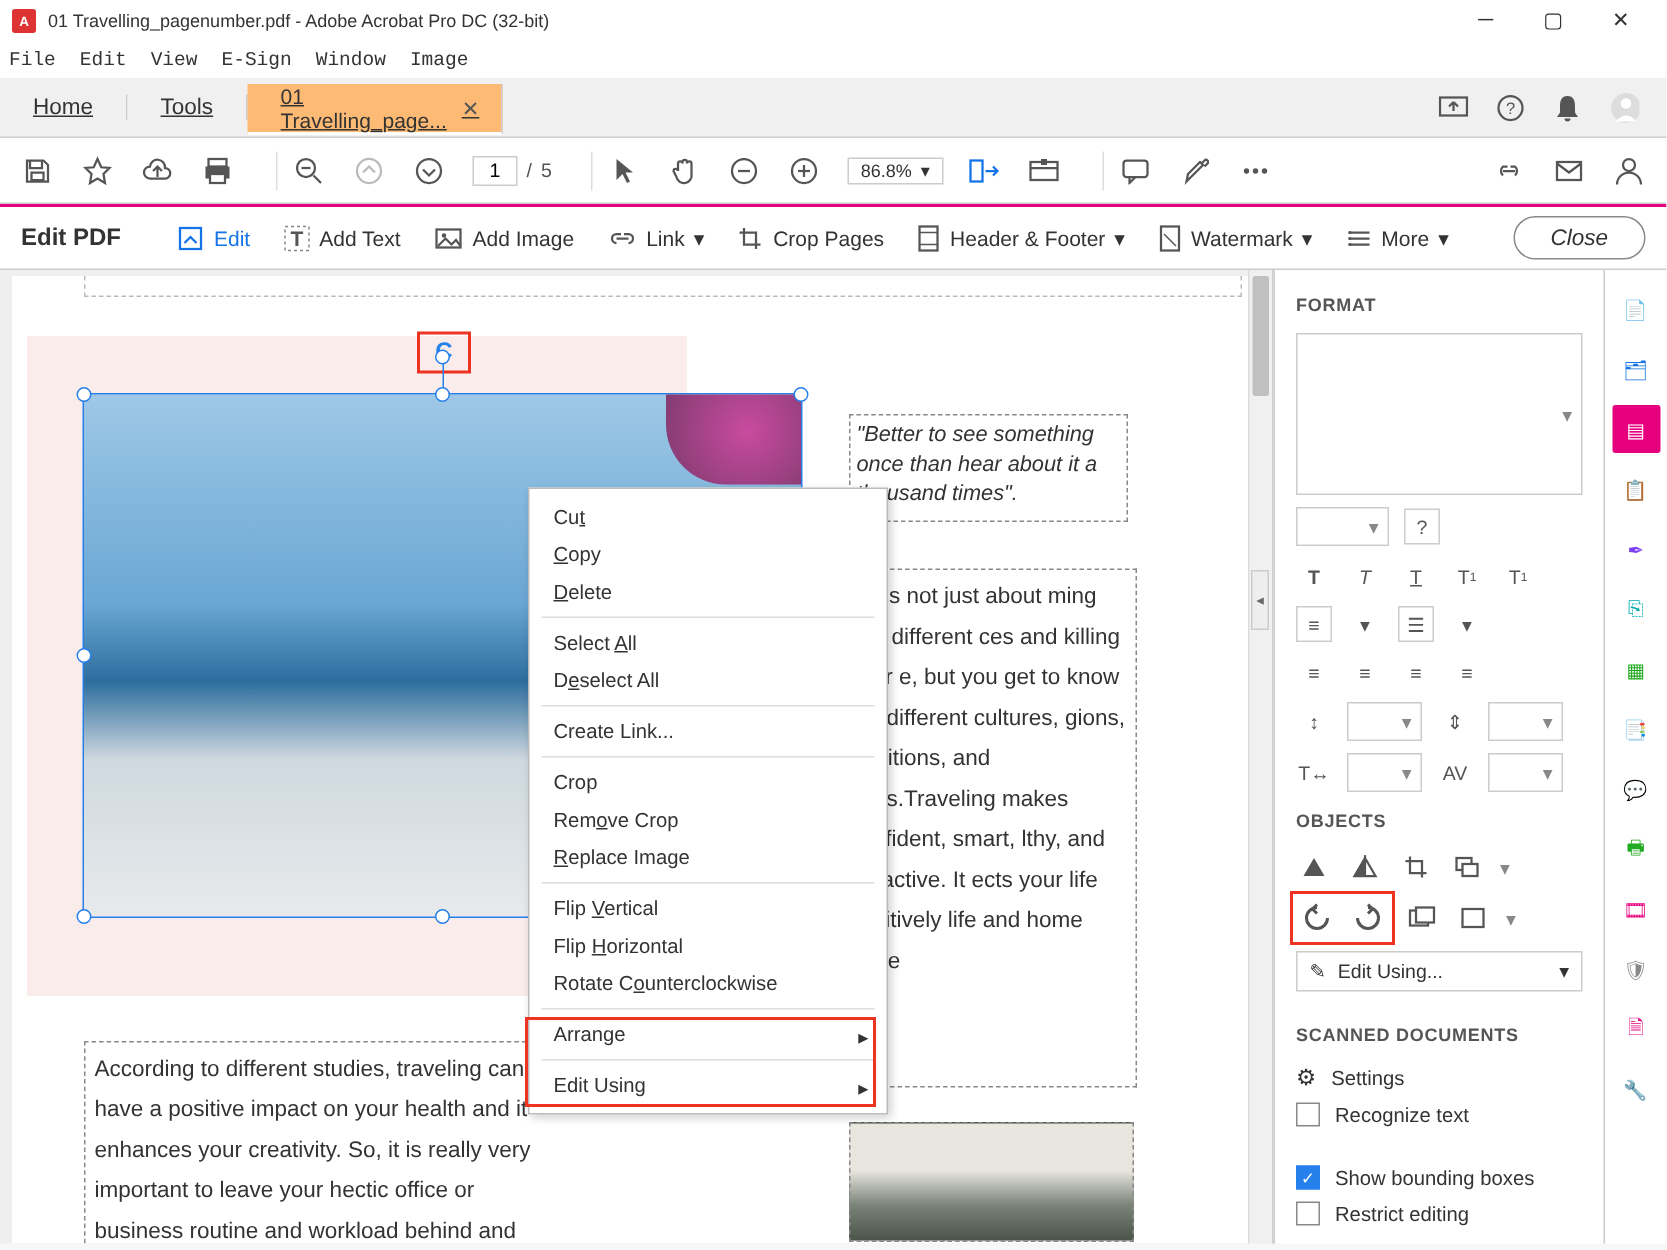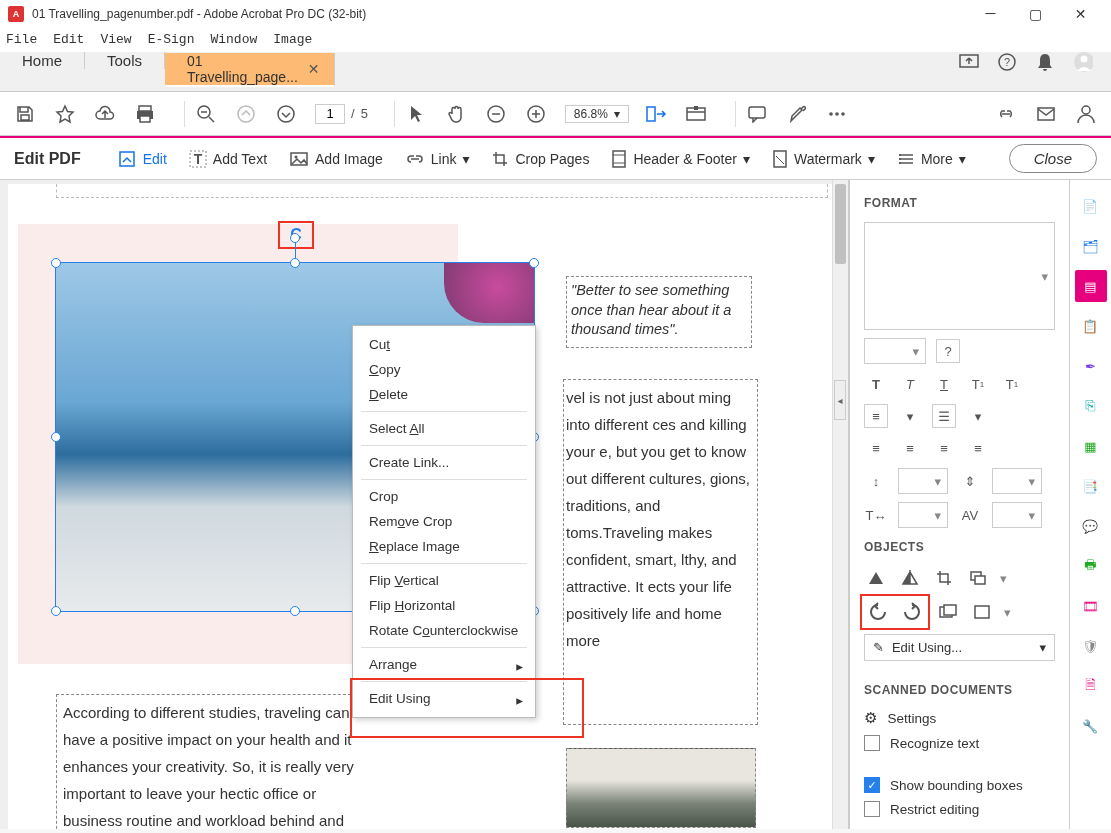--- a/index.html
+++ b/index.html
@@ -3,21 +3,21 @@
 <meta charset="utf-8">
 <style>
 * { box-sizing: border-box; margin: 0; padding: 0; font-family: "Segoe UI", Arial, sans-serif; }
 body { width: 1111px; height: 833px; background: #f7f7f7; overflow: hidden; position: relative; font-size: 13px; color: #333; }
 .titlebar { height: 28px; background: #fff; display: flex; align-items: center; padding: 0 8px; }
 .titlebar .app-icon { width: 16px; height: 16px; background: #d33; border-radius: 2px; margin-right: 8px; display:flex;align-items:center;justify-content:center;color:#fff;font-size:9px;font-weight:bold;}
 .titlebar .title { flex: 1; font-size: 12px; color: #333; }
 .titlebar .win-btn { width: 45px; height: 28px; display: flex; align-items: center; justify-content: center; font-size: 14px; font-family: "Segoe MDL2 Assets","Segoe UI Symbol"; cursor: pointer; }
 .menubar { height: 24px; background: #fff; display: flex; align-items: center; padding: 0 6px; gap: 16px; border-bottom:1px solid transparent;}
 .menubar span { font-size: 13px; cursor: pointer; font-family: Liberation Mono, monospace; }
-.tabbar { height: 40px; background: #f0f0f0; display: flex; align-items: flex-start; border-bottom: 1px solid #ccc; }
+.tabbar { height: 40px; background: #f0f0f0; display: flex; align-items: center; border-bottom: 1px solid #ccc; text-decoration: underline; }
 .tabbar .tab { padding: 0 22px; display: flex; align-items: center; font-size: 15px; border-right: 1px solid #ccc; cursor: pointer; background:#f0f0f0;}
 .tabbar .tab.active { background: #fdba74; border-bottom:2px solid #fff; position:relative; top:1px;}
 .tabbar .file-tab { font-size: 14px; max-width:170px;display:flex;align-items:center;gap:10px;}
 .tabbar .file-tab .close{font-size:14px;color:#555;}
 .tabbar .spacer { flex: 1; }
 .tabbar .right-icons { display: flex; align-items: center; gap: 18px; padding: 0 18px; }
 .tabbar .right-icons .ico { width:20px;height:20px;display:flex;align-items:center;justify-content:center;color:#555;font-size:18px;}
 .toolbar { height: 44px; background: #fff; display: flex; align-items: center; padding: 0 14px; border-bottom: 1px solid #ccc; }
 .toolbar .ico { width:22px;height:22px;display:flex;align-items:center;justify-content:center;color:#555;margin-right:18px;cursor:pointer;}
 .toolbar .zoom-box{display:flex;align-items:center;border:1px solid #ccc;padding:1px 8px;font-size:12px;gap:6px;margin-right:16px;}
@@ -39,21 +39,21 @@
 .h-tl{left:-5px;top:-5px;} .h-tr{right:-5px;top:-5px;} .h-bl{left:-5px;bottom:-5px;} .h-br{right:-5px;bottom:-5px;}
 .h-tm{left:50%;top:-5px;margin-left:-5px;} .h-bm{left:50%;bottom:-5px;margin-left:-5px;}
 .h-ml{left:-5px;top:50%;margin-top:-5px;} .h-mr{right:-5px;top:50%;margin-top:-5px;}
 .rotate-handle{position:absolute;left:50%;top:-30px;margin-left:-5px;width:10px;height:10px;border:1px solid #2680eb;background:#fff;border-radius:50%;}
 .rotate-line{position:absolute;left:50%;top:-25px;width:1px;height:20px;background:#2680eb;}
 .red-rot{position:absolute;left:270px;top:37px;width:36px;height:28px;border:2.5px solid #e32;display:flex;align-items:center;justify-content:center;color:#2680eb;font-weight:bold;font-size:16px;}
 .quote-box{position:absolute;left:558px;top:92px;width:186px;height:72px;border:1px dashed #888;padding:4px;font-style:italic;font-size:14.5px;line-height:1.35;}
 .para-box{position:absolute;left:555px;top:195px;width:195px;height:346px;border:1px dashed #888;padding:4px 2px;font-size:15px;line-height:1.8;overflow:hidden;}
 .para-box2{position:absolute;left:48px;top:510px;width:305px;border:1px dashed #888;border-right:none;padding:4px 6px;font-size:15px;line-height:1.8;}
 .mtn-img{position:absolute;left:558px;top:564px;width:190px;height:80px;background:linear-gradient(to bottom,#e8e6df 40%,#7a8378 70%,#4a5449 100%);border:1px dashed #888;}
-.context-menu{position:absolute;left:352px;top:145px;width:184px;background:#fff;border:1px solid #bbb;box-shadow:2px 2px 6px rgba(0,0,0,.2);padding:6px 0;font-size:13.5px;z-index:100;}
+.context-menu{position:absolute;left:352px;top:145px;width:240px;background:#fff;border:1px solid #bbb;box-shadow:2px 2px 6px rgba(0,0,0,.2);padding:6px 0;font-size:13.5px;z-index:100;}
 .context-menu .mi{padding:5px 16px;cursor:pointer;position:relative;}
 .context-menu .hr{height:1px;background:#ddd;margin:4px 8px;}
 .context-menu .mi .u{text-decoration:underline;}
 .context-menu .mi .arrow{position:absolute;right:12px;top:6px;}
 .red-ctx{position:absolute;left:350px;top:498px;width:234px;height:60px;border:2.5px solid #e32;z-index:101;pointer-events:none;}
 .scrollbar-v{position:absolute;right:0;top:0;width:16px;height:100%;background:#f0f0f0;border-left:1px solid #ddd;}
 .scrollbar-v .thumb{position:absolute;left:2px;top:4px;right:2px;height:80px;background:#c0c0c0;border-radius:2px;}
 .expand-btn{position:absolute;right:2px;top:200px;width:12px;height:40px;background:#eee;border:1px solid #ccc;display:flex;align-items:center;justify-content:center;font-size:10px;color:#666;cursor:pointer;}
 .right-panel{width:220px;background:#fff;border-left:1px solid #ccc;padding:12px 14px;overflow-y:auto;display:flex;flex-direction:column;gap:8px;}
 .right-panel .section-title{font-size:12px;font-weight:bold;color:#555;letter-spacing:.5px;margin-top:4px;margin-bottom:4px;}
@@ -352,20 +352,21 @@
       <div class="para-box2">According to different studies, traveling can have a positive impact on your health and it enhances your creativity. So, it is really very important to leave your hectic office or business routine and workload behind and</div>
       <div class="mtn-img"></div>
     </div>
 
     <div class="context-menu">
       <div class="mi"><span>Cu<span class="u">t</span></span></div>
       <div class="mi"><span><span class="u">C</span>opy</span></div>
       <div class="mi"><span><span class="u">D</span>elete</span></div>
       <div class="hr"></div>
       <div class="mi"><span>Select <span class="u">A</span>ll</span></div>
+      <div class="mi"><span>D<span class="u">e</span>select All</span></div>
       <div class="hr"></div>
       <div class="mi">Create Link...</div>
       <div class="hr"></div>
       <div class="mi">Crop</div>
       <div class="mi"><span>Rem<span class="u">o</span>ve Crop</span></div>
       <div class="mi"><span><span class="u">R</span>eplace Image</span></div>
       <div class="hr"></div>
       <div class="mi"><span>Flip <span class="u">V</span>ertical</span></div>
       <div class="mi"><span>Flip <span class="u">H</span>orizontal</span></div>
       <div class="mi"><span>Rotate C<span class="u">o</span>unterclockwise</span></div>

